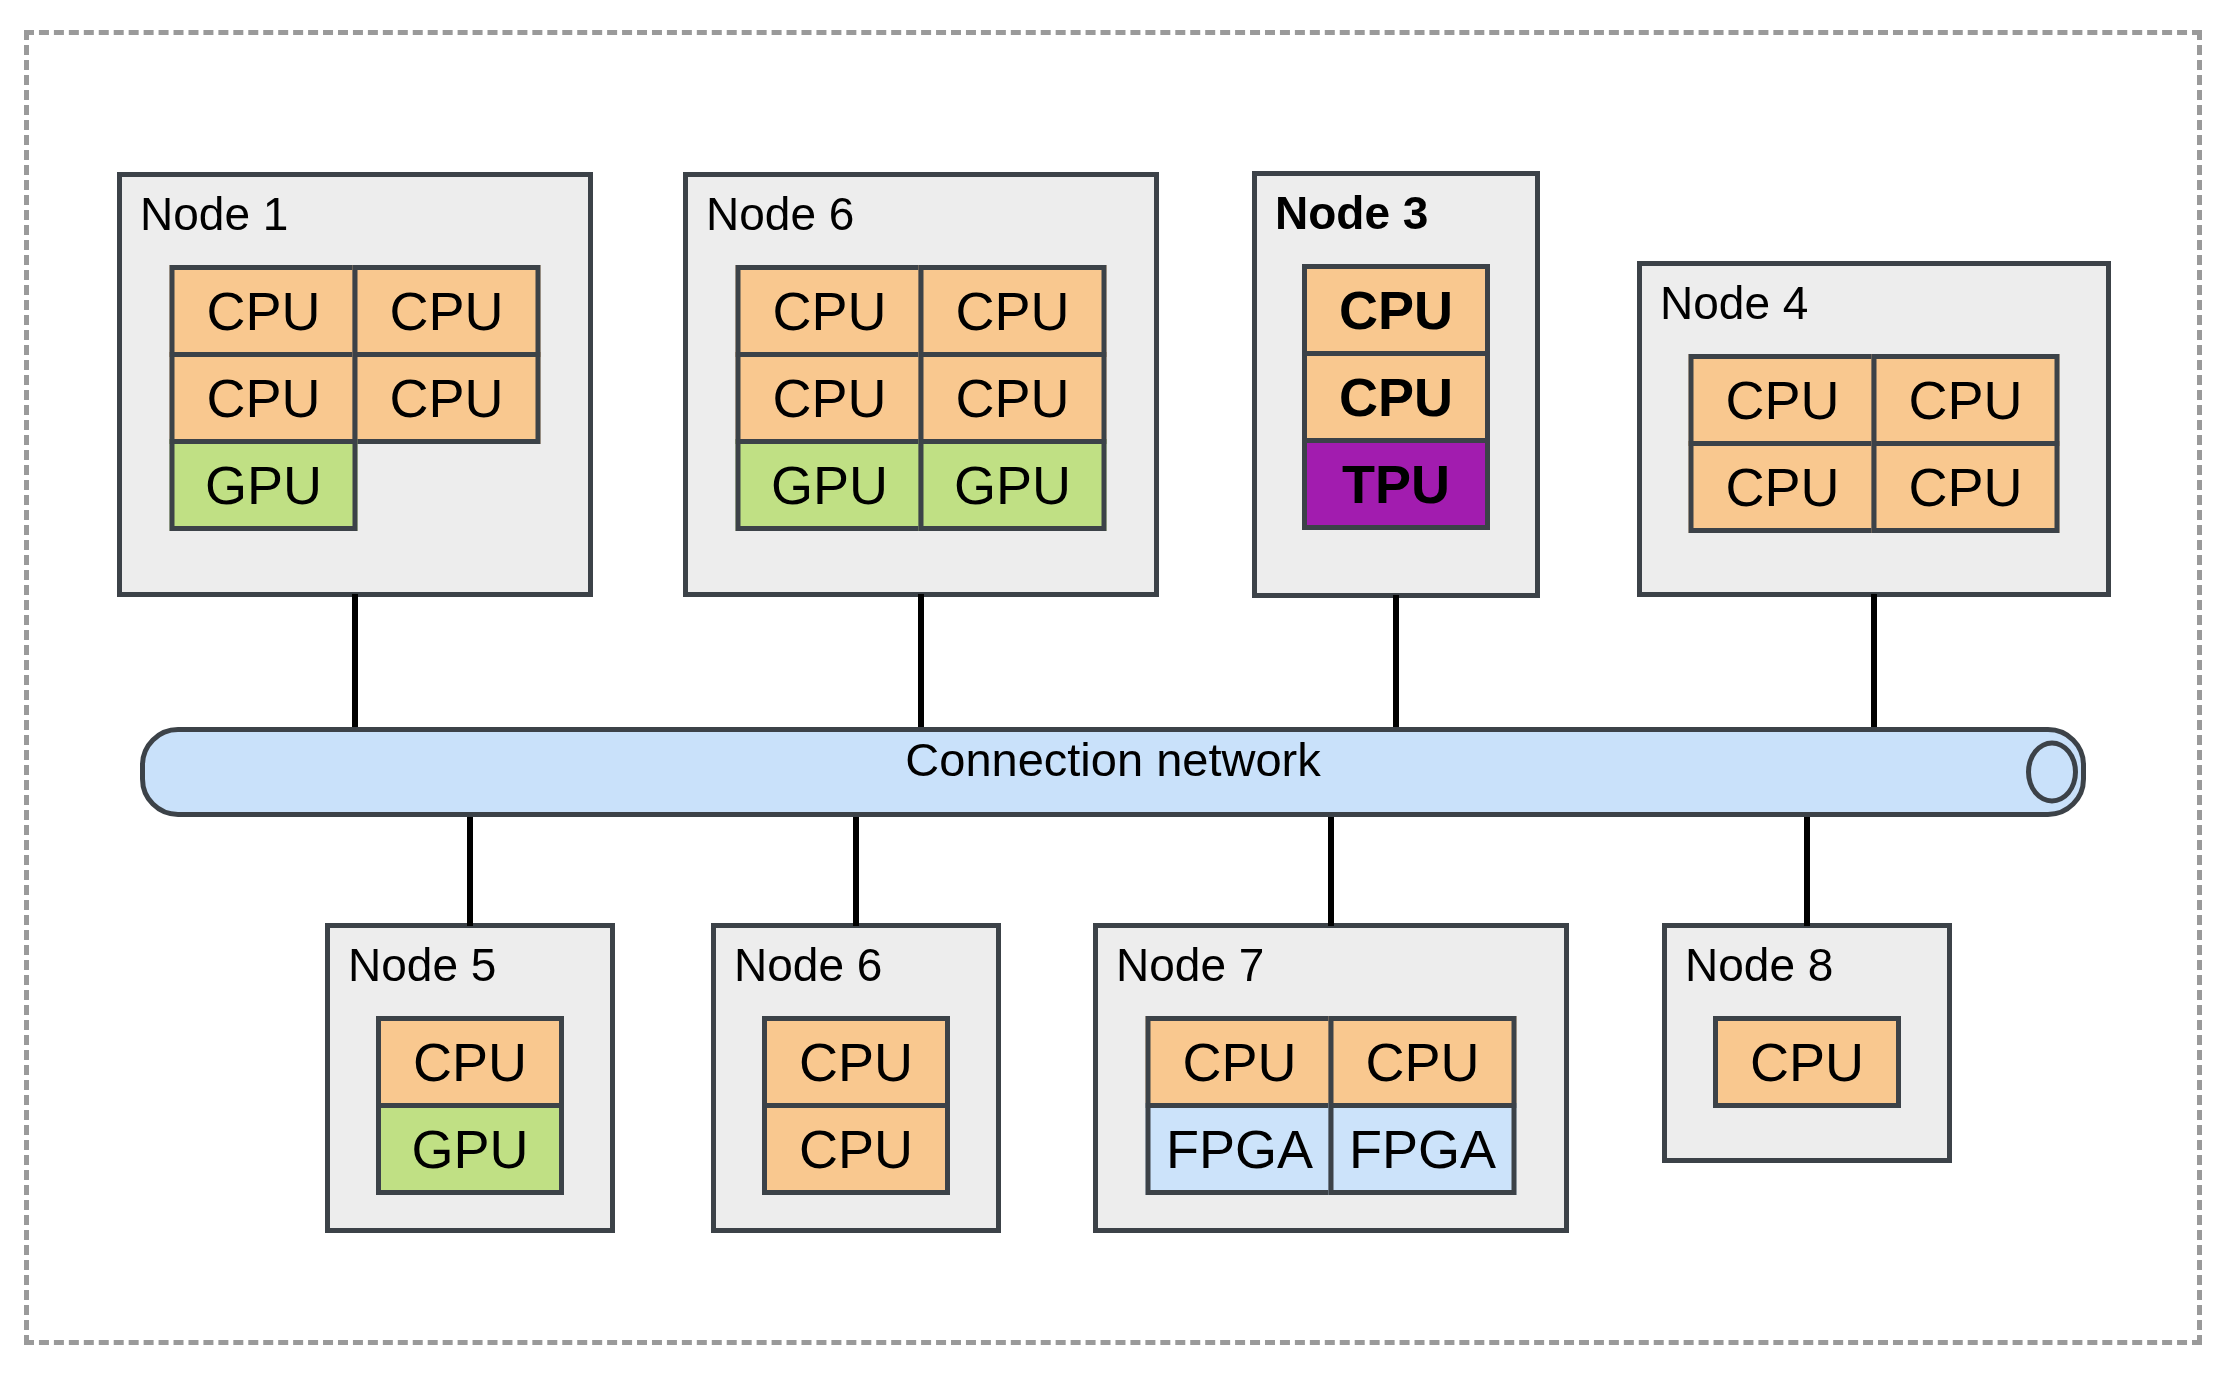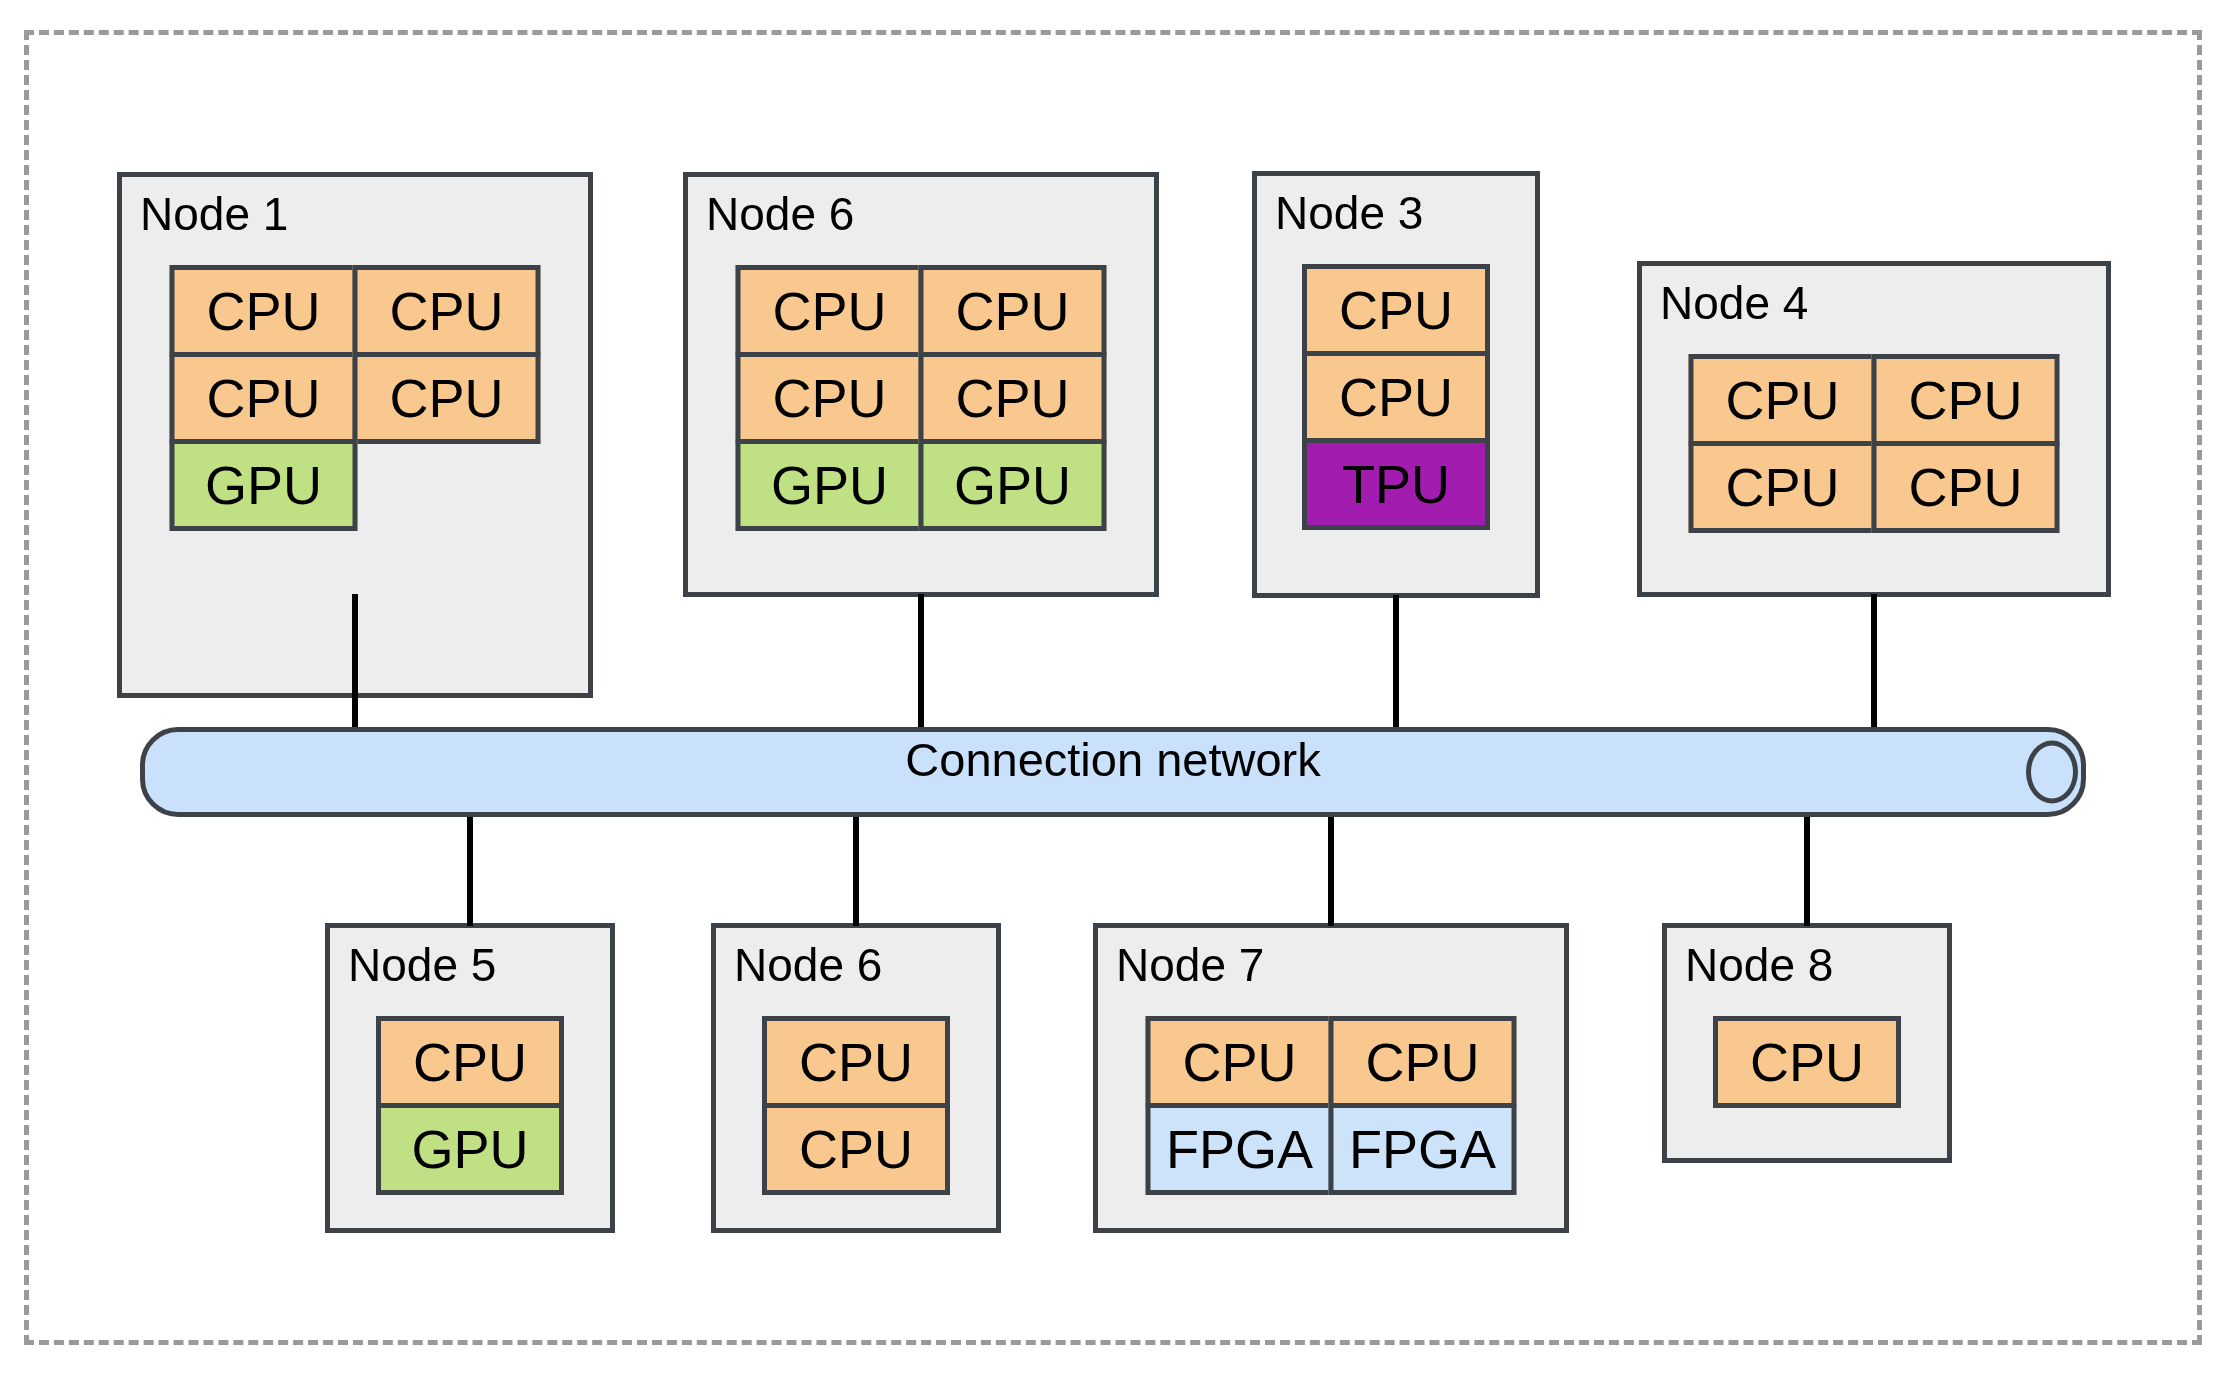--- a/index.html
+++ b/index.html
@@ -22,23 +22,23 @@
   
   #title{
     position:absolute;left:0;right:0;top:42px;text-align:center;
     font-size:56px;color:var(--title-gray);
   }
   
   .node{
     position:absolute;background:var(--node-fill);
     border:5px solid var(--border-dark);box-sizing:border-box;
   }
-  #n1{left:117px;top:172px;width:476px;height:526px;}
+  #n1{left:117px;top:172px;width:476px;height:425px;}
   #n2{left:683px;top:172px;width:476px;height:425px;}
-  #n3{left:1252px;top:171px;width:288px;height:427px;}
+  #n3{left:1252px;top:171px;width:288px;height:427px;font-weight:bold;}
   #n4{left:1637px;top:261px;width:474px;height:336px;}
   #n5{left:325px;top:923px;width:290px;height:310px;}
   #n6{left:711px;top:923px;width:290px;height:310px;padding-left:30px;}
   #n7{left:1093px;top:923px;width:476px;height:310px;}
   #n8{left:1662px;top:923px;width:290px;height:240px;}
   .node-label{
     position:absolute;left:18px;top:10px;font-size:46px;color:#000;white-space:nowrap;
   }
   
   .chip-grid{

